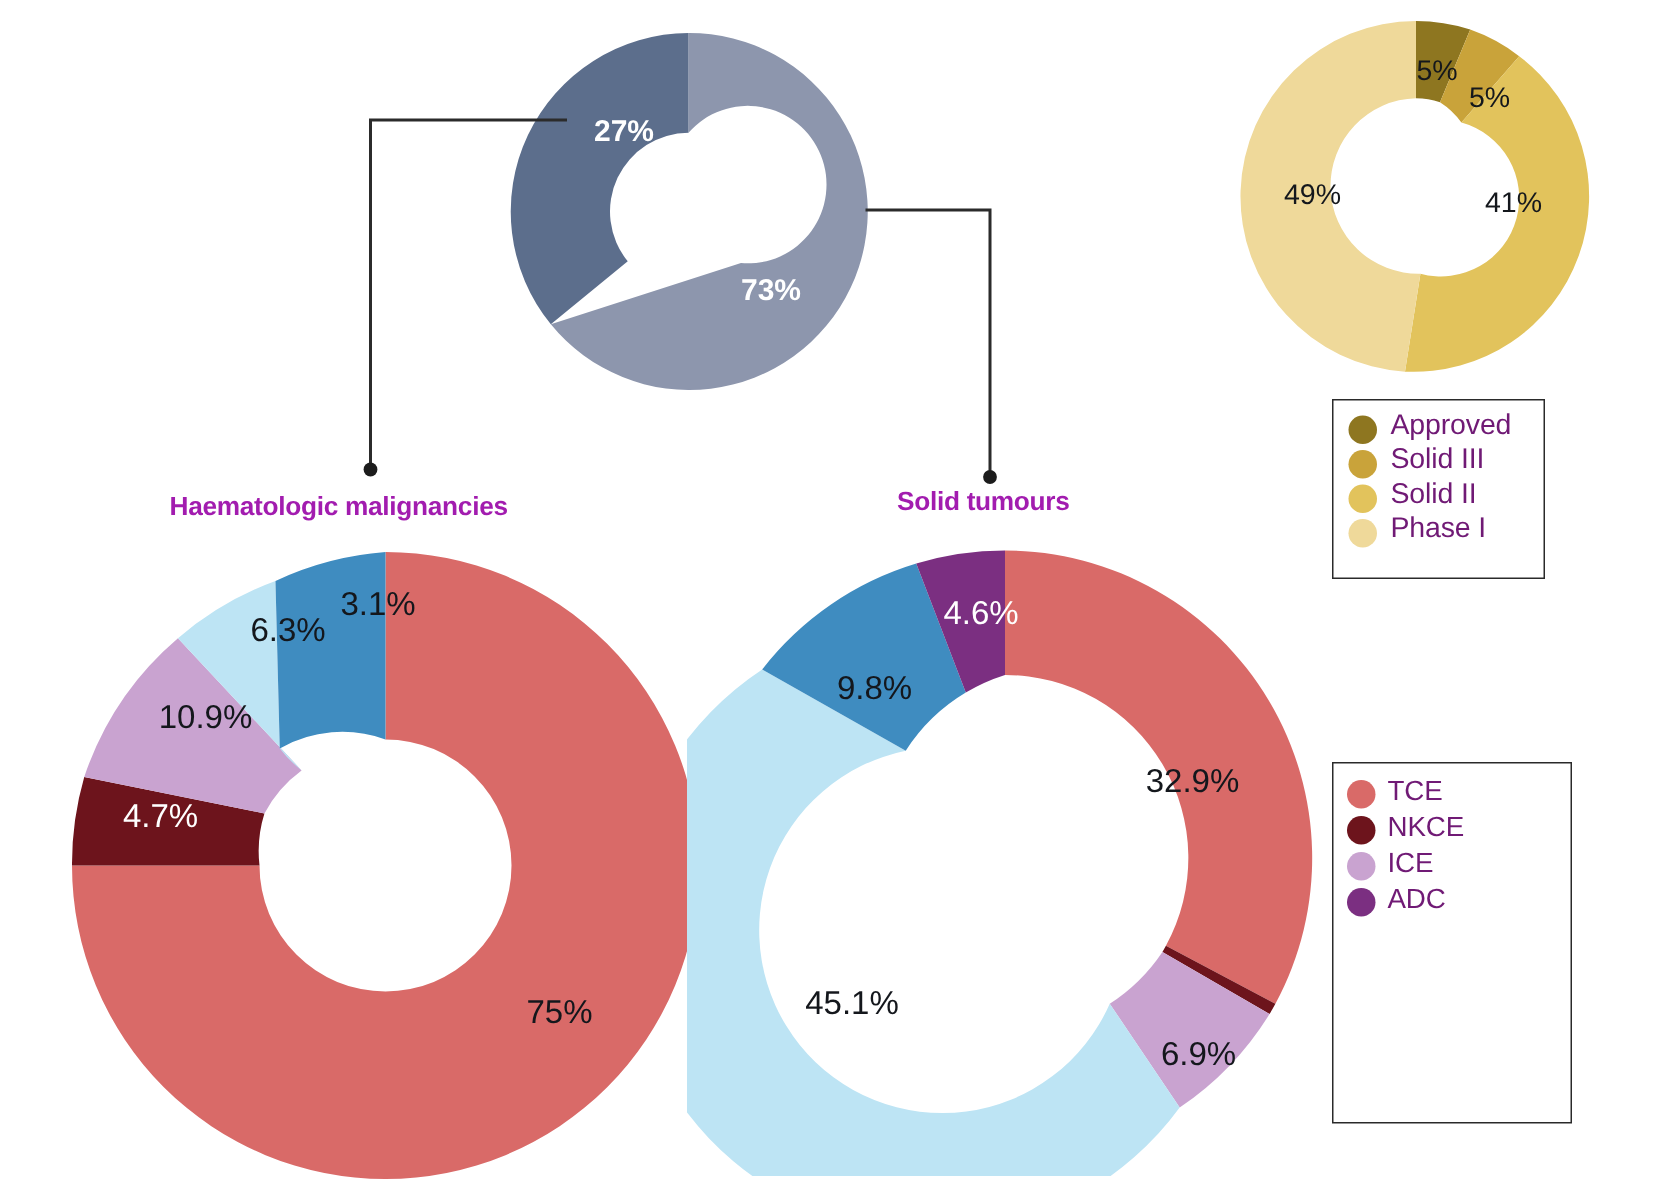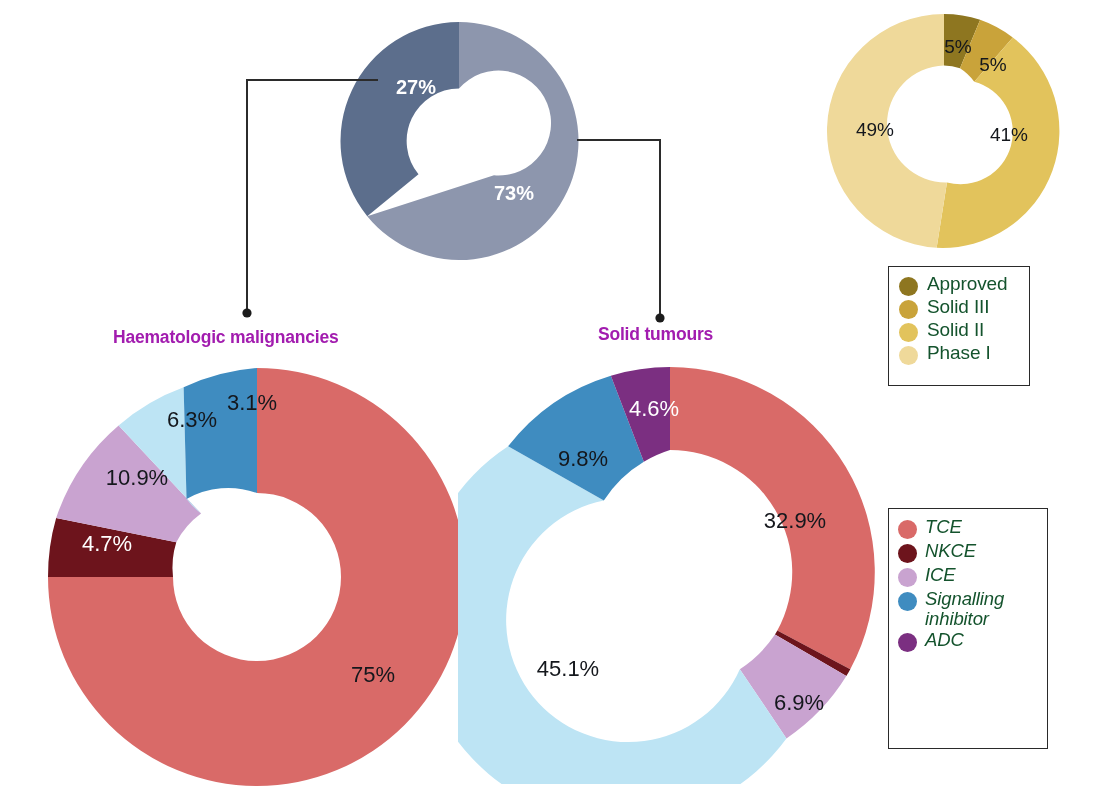--- a/index.html
+++ b/index.html
@@ -17,35 +17,35 @@
   .legend-box{
     position:absolute;border:1.6px solid #2a2a2a;background:#ffffff;
     box-sizing:border-box;
   }
   .legend-list{list-style:none;margin:0;padding:0;}
   .legend-row{display:flex;align-items:flex-start;margin:0;}
   .swatch{
     border-radius:50%;flex:0 0 auto;display:block;
   }
   .legend-label{
-    font-size:19px;color:#14532d;line-height:1.06;white-space:pre-line;
+    font-size:19px;color:#701a75;line-height:1.06;white-space:pre-line;
     letter-spacing:-0.1px;
   }
 
   
   #phase-legend{left:888px;top:266px;width:142px;height:120px;padding:7px 0 0 0;}
   #phase-legend .legend-row{padding:0 0 0 10px;margin-bottom:1px;}
   #phase-legend .swatch{width:19px;height:19px;margin-right:9px;margin-top:3px;}
   #phase-legend .legend-label{font-size:19px;}
 
   
   #modality-legend{left:888px;top:508px;width:160px;height:241px;padding:8px 0 0 0;}
   #modality-legend .legend-row{padding:0 0 0 9px;margin-bottom:2px;}
   #modality-legend .swatch{width:19px;height:19px;margin-right:8px;margin-top:3px;}
-  #modality-legend .legend-label{font-size:18.5px;font-style:italic;}
+  #modality-legend .legend-label{font-size:18.5px;}
 </style>
 </head>
 <body>
 
 <div class="stage">
 
   <svg class="chart-abs" style="left:328px;top:10px;" width="262" height="262" viewBox="0 0 262 262">
 
     <path fill="#8d96ad" d="M131,12 A119,119 0 1 1 39.23,206.16 L165.99,165.37 A52.5,52.5 0 1 0 131,78.5 Z"></path>
     <path fill="#5c6e8c" d="M39.23,206.16 A119,119 0 0 1 131,12 L131,78.5 A52.5,52.5 0 0 0 90.51,164.22 Z"></path>
@@ -148,24 +148,19 @@
       </li>
       <li class="legend-row">
         <span class="swatch" style="background:#6d141c"></span>
         <span class="legend-label">NKCE</span>
       </li>
       <li class="legend-row">
         <span class="swatch" style="background:#c9a3d0"></span>
         <span class="legend-label">ICE</span>
       </li>
       <li class="legend-row">
-        <span class="swatch" style="background:#3f8cc0"></span>
-        <span class="legend-label">Signalling
-inhibitor</span>
-      </li>
-      <li class="legend-row">
         <span class="swatch" style="background:#7b2f81"></span>
         <span class="legend-label">ADC</span>
       </li>
     </ul>
   </div>
 
 </div>
 
 </body></html>

